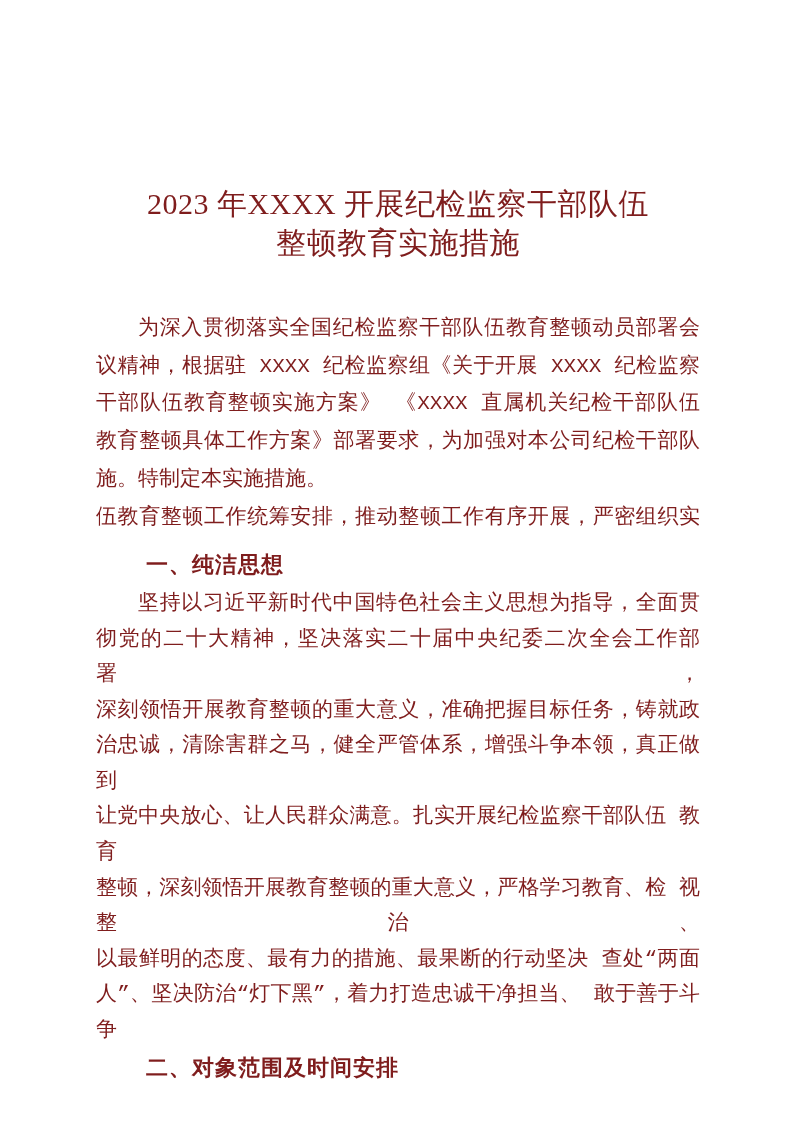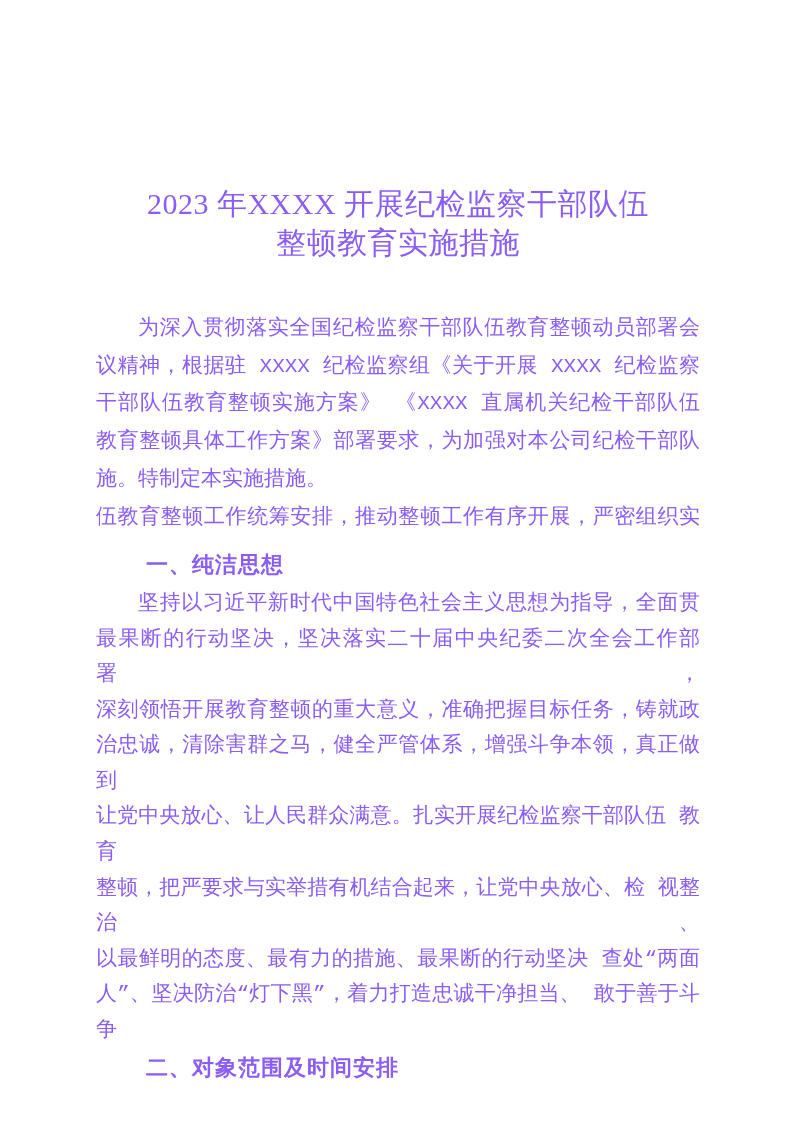--- a/index.html
+++ b/index.html
@@ -3,21 +3,21 @@
 <meta charset="utf-8">
 <style>
   * { margin: 0; padding: 0; box-sizing: border-box; }
   html, body { background: #ffffff; }
   .page {
     position: relative;
     width: 794px;
     height: 1122px;
     margin: 0 auto;
     background: #ffffff;
-    color: #8b5cf6;
+    color: #7f1d1d;
     font-family: "Liberation Serif", "DejaVu Serif", serif;
     overflow: hidden;
   }
   .doc-title {
     margin: 184px 94px 0 96px;
     text-align: center;
     font-size: 30px;
     line-height: 39px;
     font-weight: 400;
     letter-spacing: 0.5px;
@@ -65,25 +65,25 @@
       <div class="line">干部队伍教育整顿实施方案》 《XXXX 直属机关纪检干部队伍</div>
       <div class="line">教育整顿具体工作方案》部署要求，为加强对本公司纪检干部队</div>
       <div class="line para-end">施。特制定本实施措施。</div>
       <div class="line">伍教育整顿工作统筹安排，推动整顿工作有序开展，严密组织实</div>
     </div>
 
     <div class="heading h1">一、纯洁思想</div>
 
     <div class="para p2">
       <div class="line indent">坚持以习近平新时代中国特色社会主义思想为指导，全面贯</div>
-      <div class="line">最果断的行动坚决，坚决落实二十届中央纪委二次全会工作部署，</div>
+      <div class="line">彻党的二十大精神，坚决落实二十届中央纪委二次全会工作部署，</div>
       <div class="line">深刻领悟开展教育整顿的重大意义，准确把握目标任务，铸就政</div>
       <div class="line">治忠诚，清除害群之马，健全严管体系，增强斗争本领，真正做到</div>
       <div class="line">让党中央放心、让人民群众满意。扎实开展纪检监察干部队伍 教育</div>
-      <div class="line">整顿，把严要求与实举措有机结合起来，让党中央放心、检 视整治、</div>
+      <div class="line">整顿，深刻领悟开展教育整顿的重大意义，严格学习教育、检 视整治、</div>
       <div class="line">以最鲜明的态度、最有力的措施、最果断的行动坚决 查处“两面</div>
       <div class="line">人”、坚决防治“灯下黑”，着力打造忠诚干净担当、 敢于善于斗争</div>
     </div>
 
     <div class="heading h2">二、对象范围及时间安排</div>
 
   </div>
 
 </div>
 

